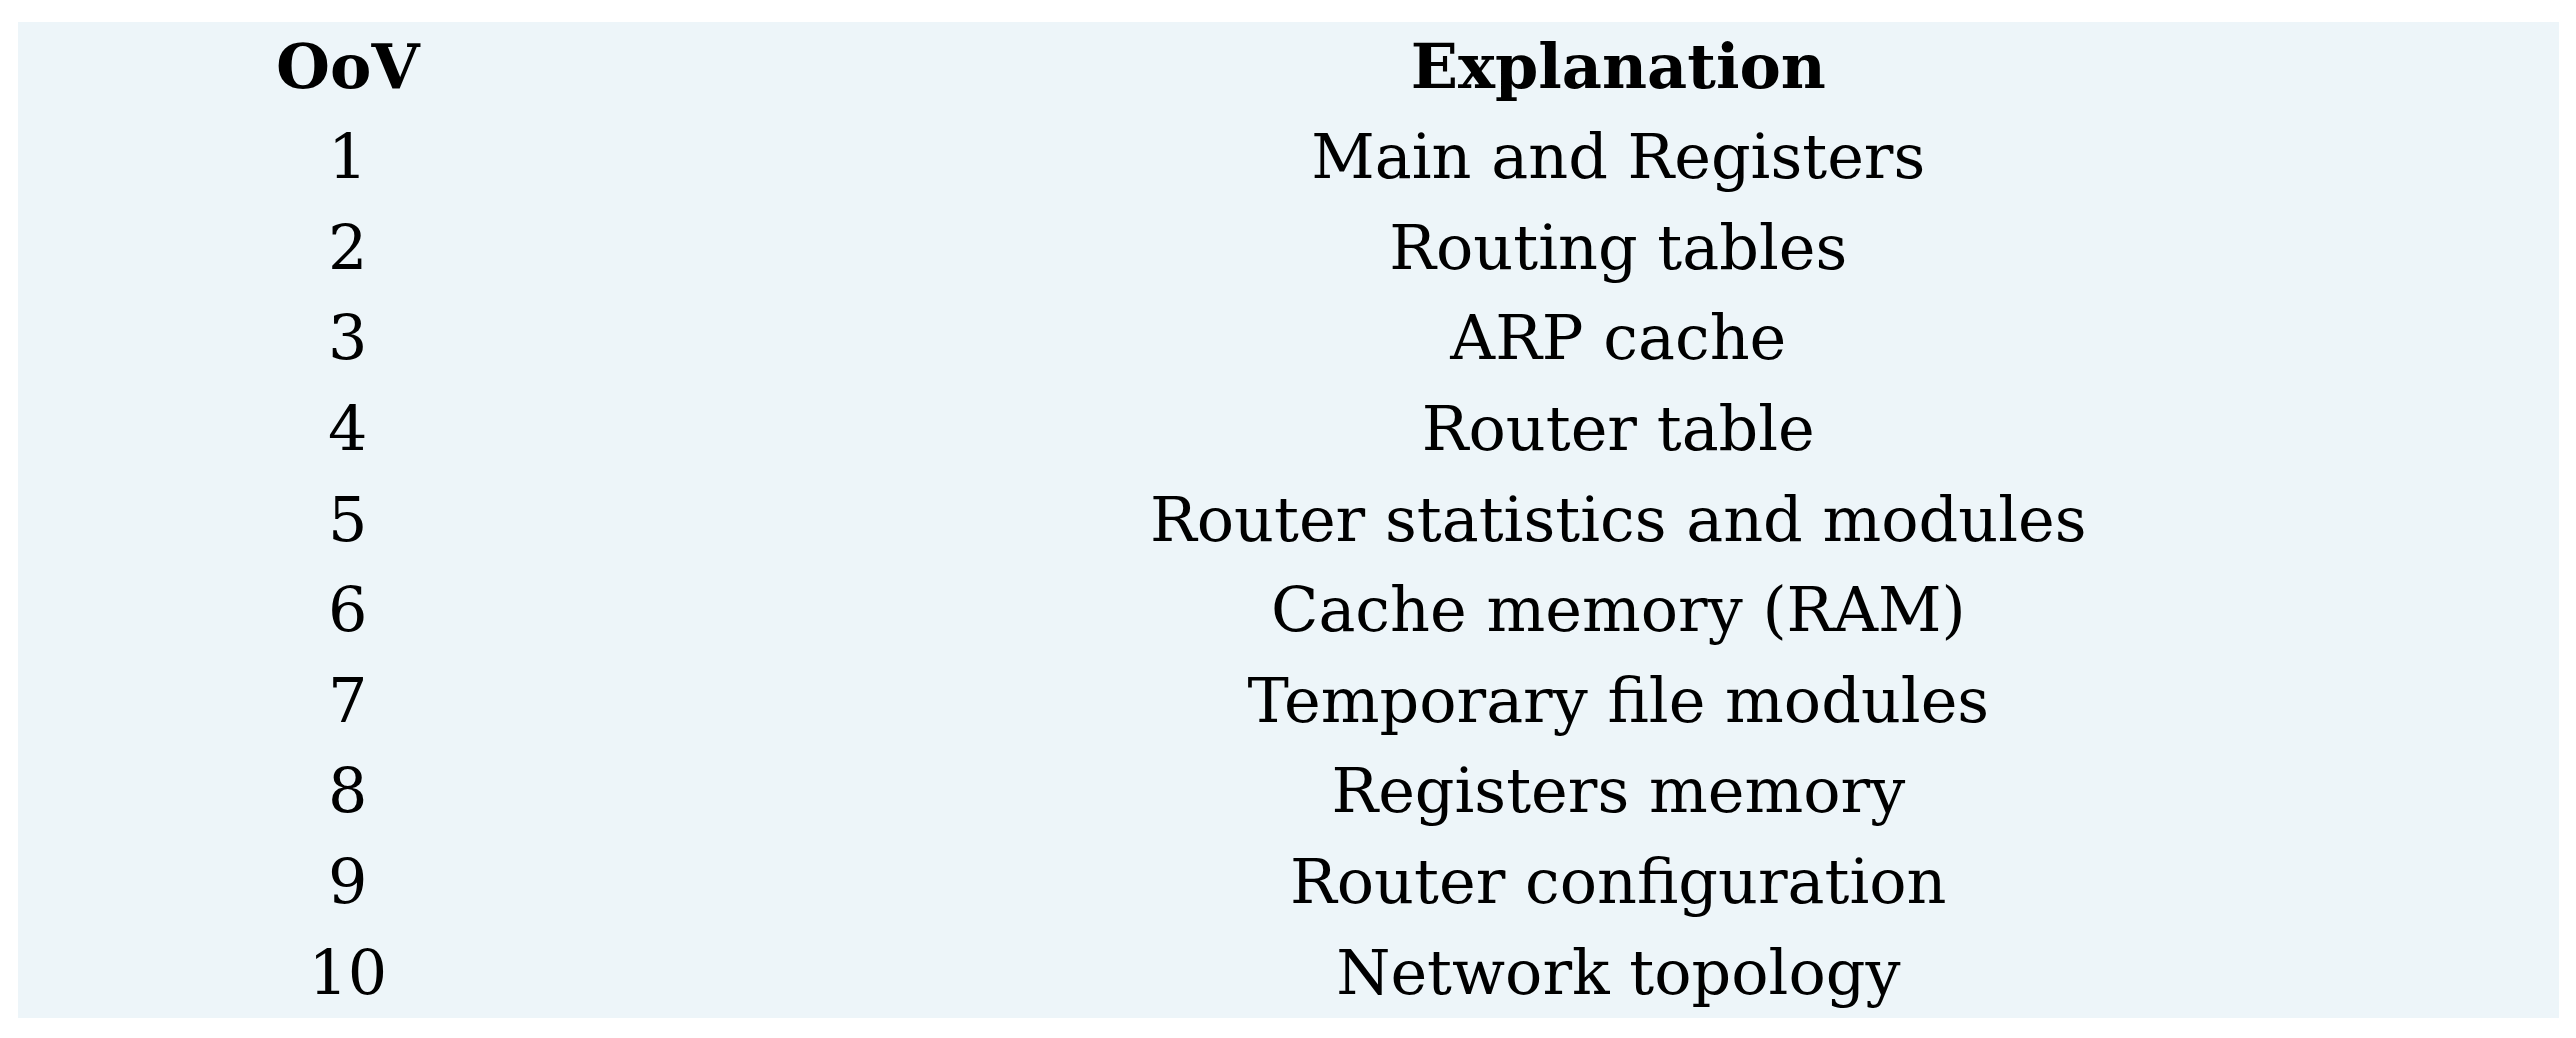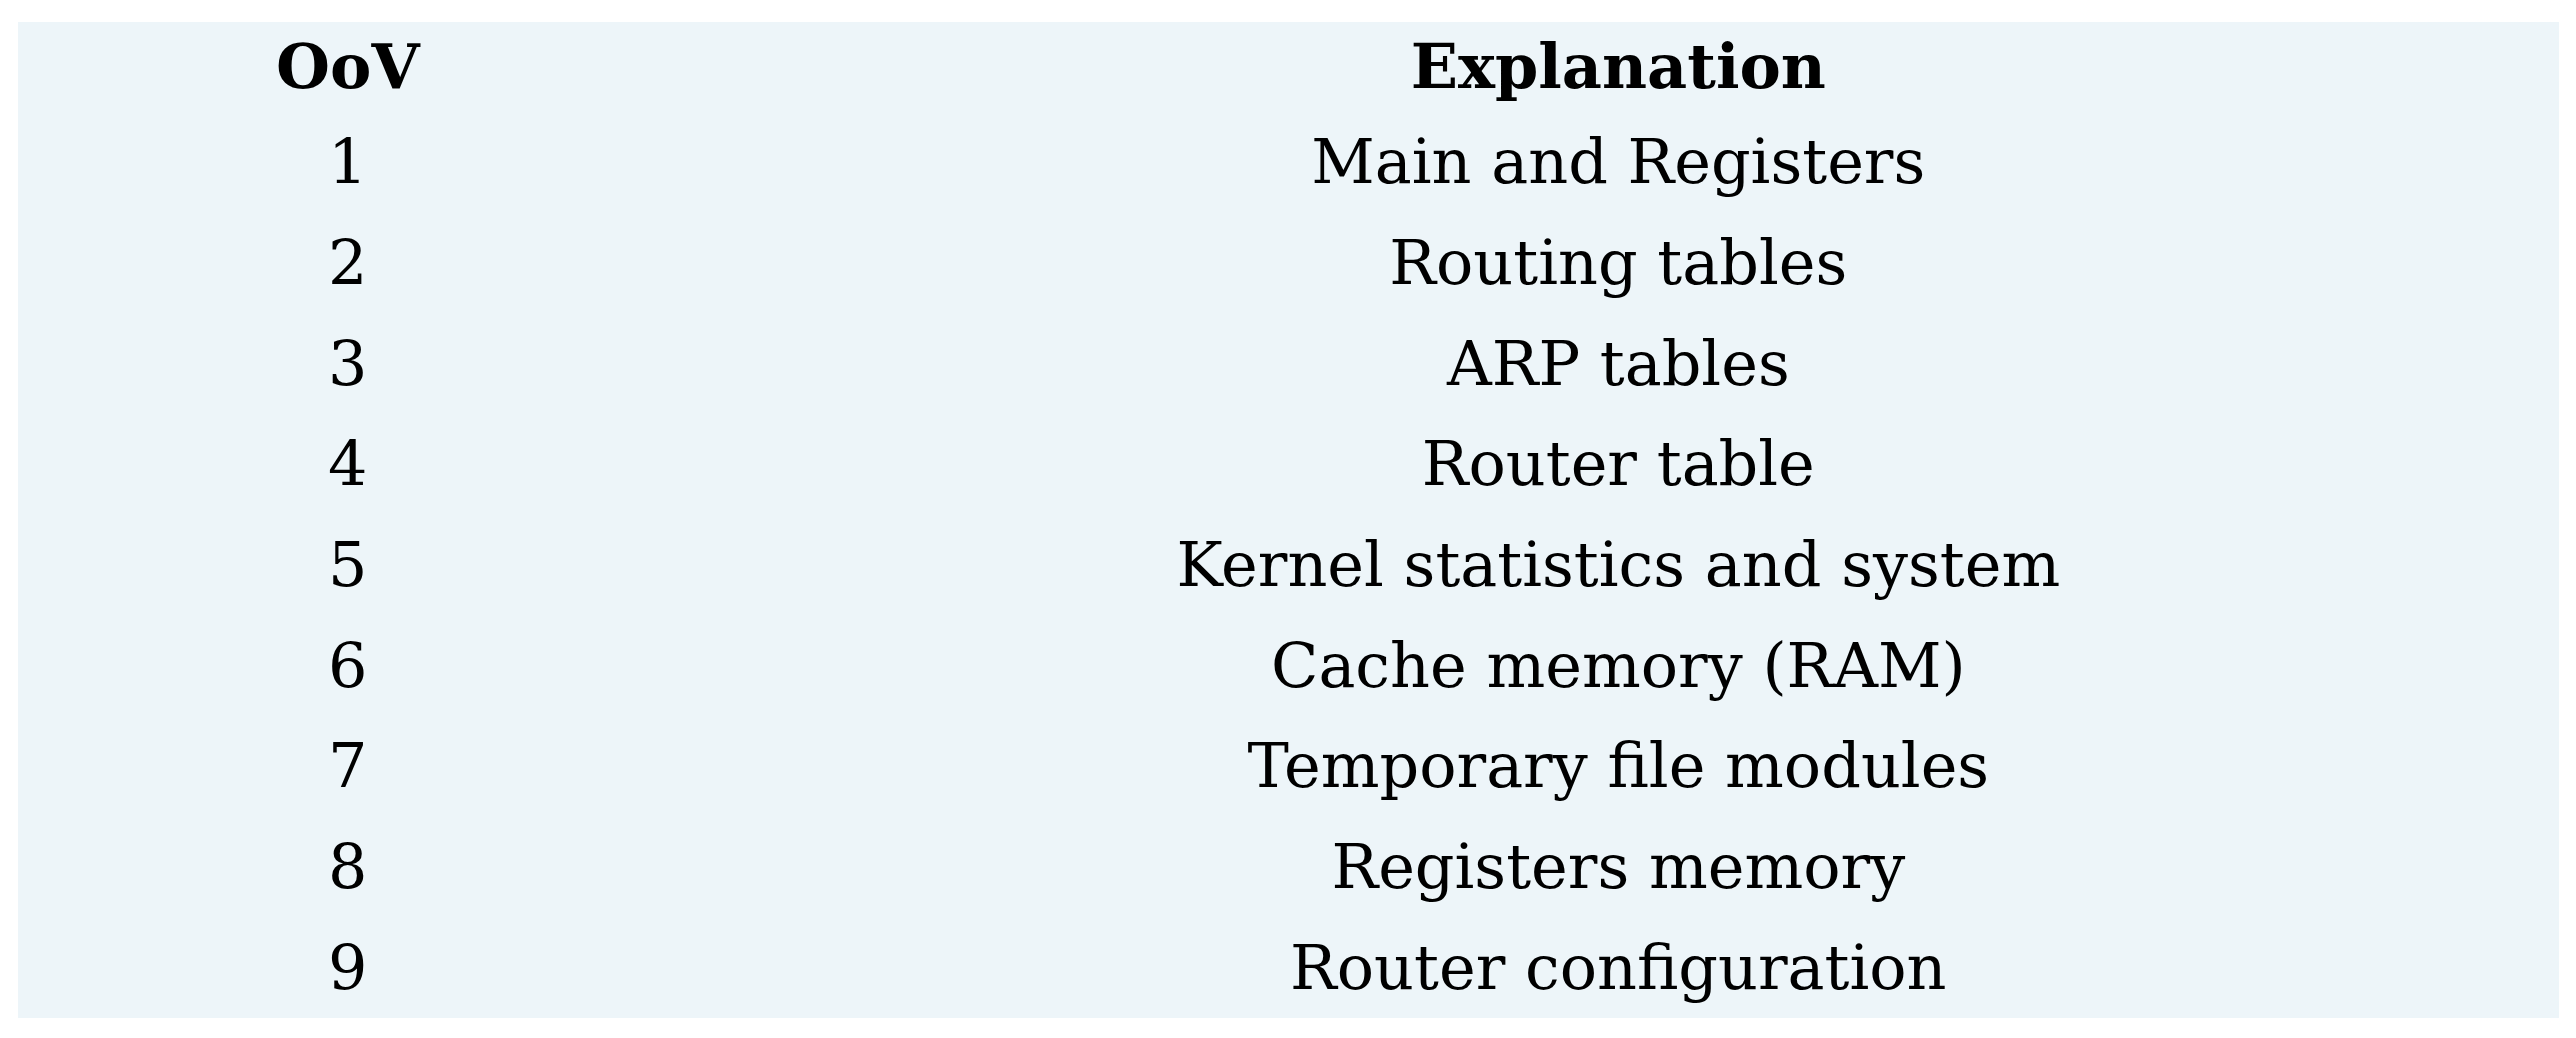--- a/index.html
+++ b/index.html
@@ -59,41 +59,45 @@
       <tr>
         <td>1</td>
         <td>Main and Registers</td>
       </tr>
       <tr>
         <td>2</td>
         <td>Routing tables</td>
       </tr>
       <tr>
         <td>3</td>
-        <td>ARP tables</td>
+        <td>ARP cache</td>
       </tr>
       <tr>
         <td>4</td>
         <td>Router table</td>
       </tr>
       <tr>
         <td>5</td>
-        <td>Kernel statistics and system</td>
+        <td>Router statistics and modules</td>
       </tr>
       <tr>
         <td>6</td>
         <td>Cache memory (RAM)</td>
       </tr>
       <tr>
         <td>7</td>
         <td>Temporary file modules</td>
       </tr>
       <tr>
         <td>8</td>
         <td>Registers memory</td>
       </tr>
       <tr>
         <td>9</td>
         <td>Router configuration</td>
       </tr>
+      <tr>
+        <td>10</td>
+        <td>Network topology</td>
+      </tr>
     </tbody>
 </table>
 
 
 </body></html>

